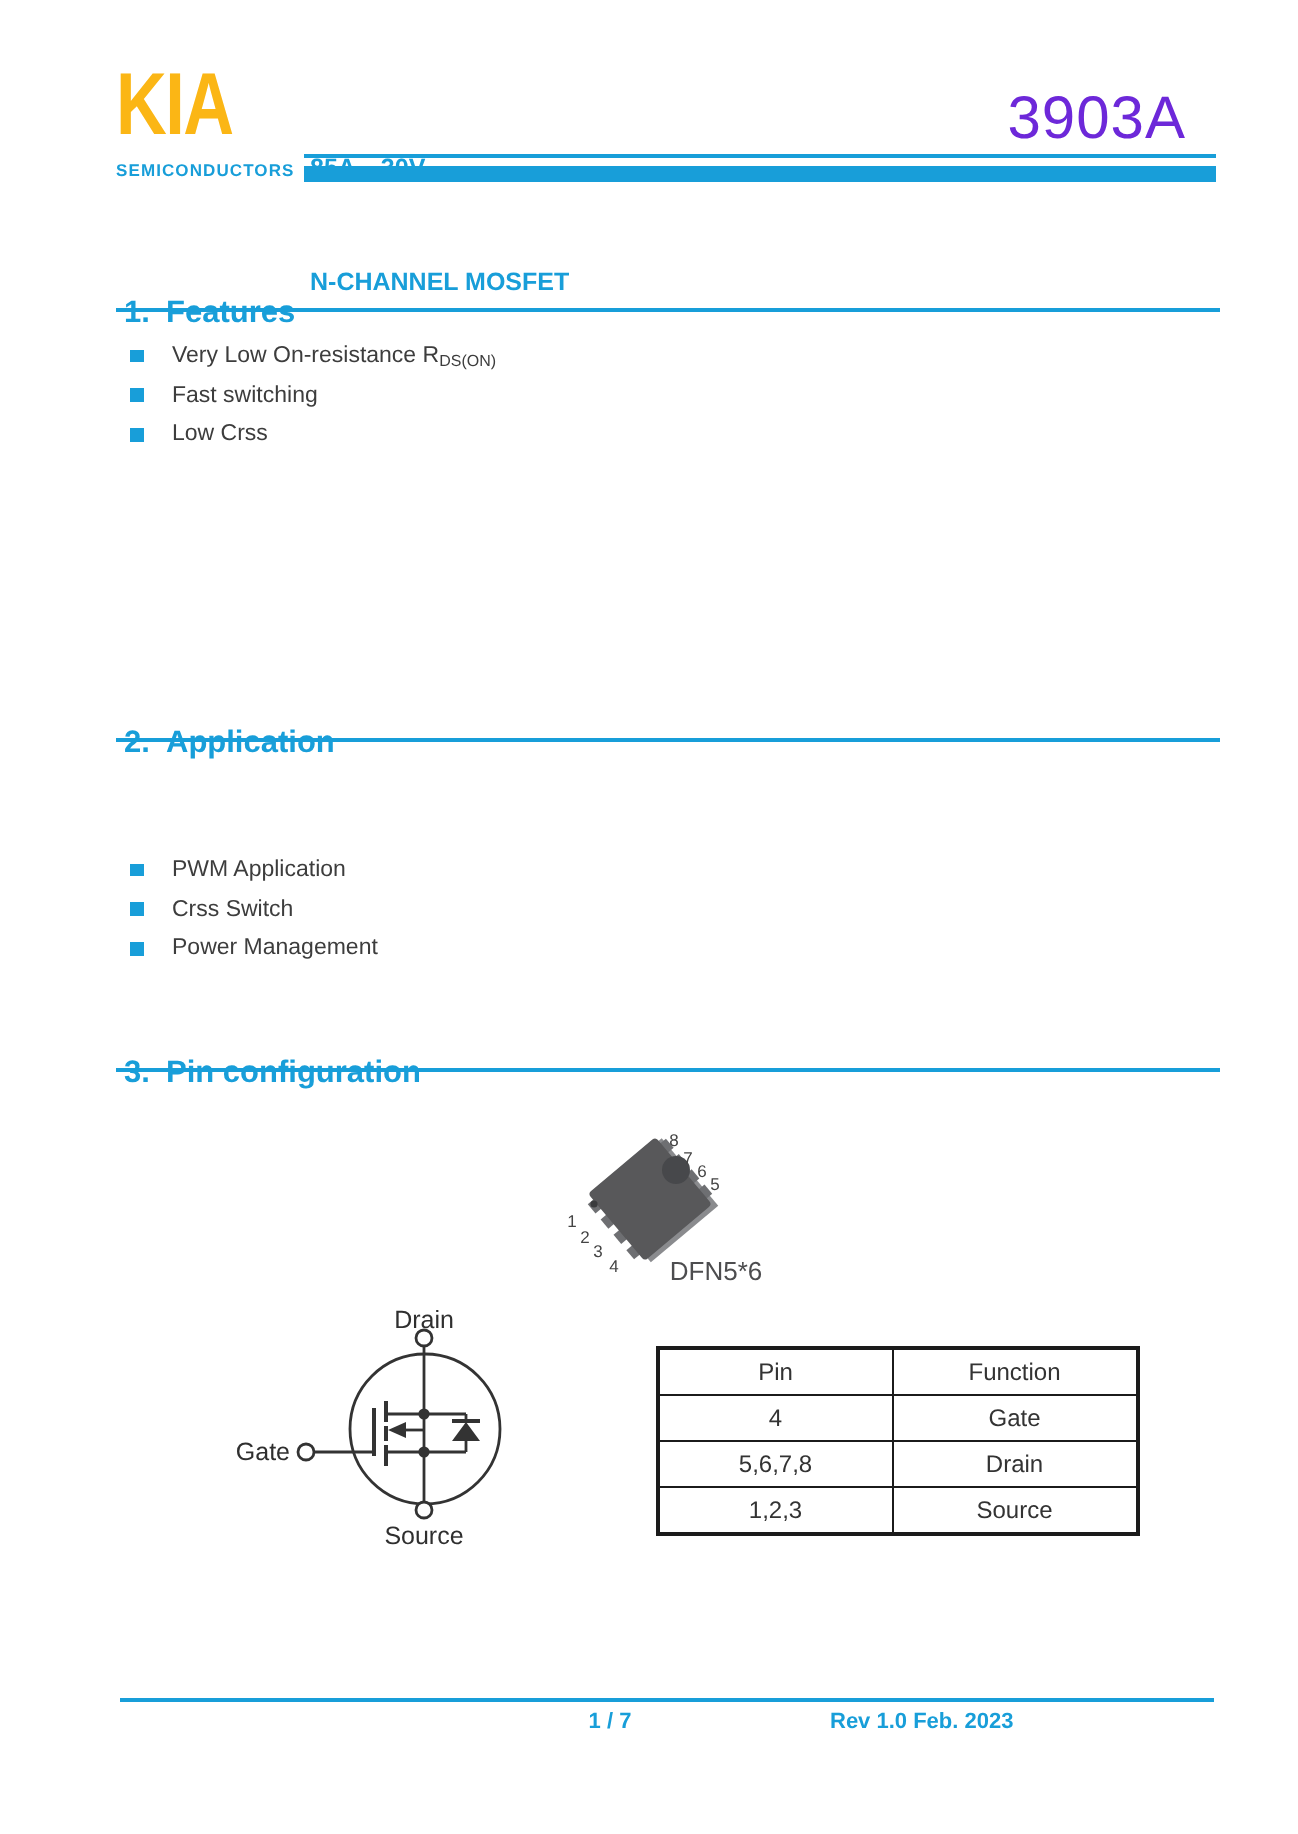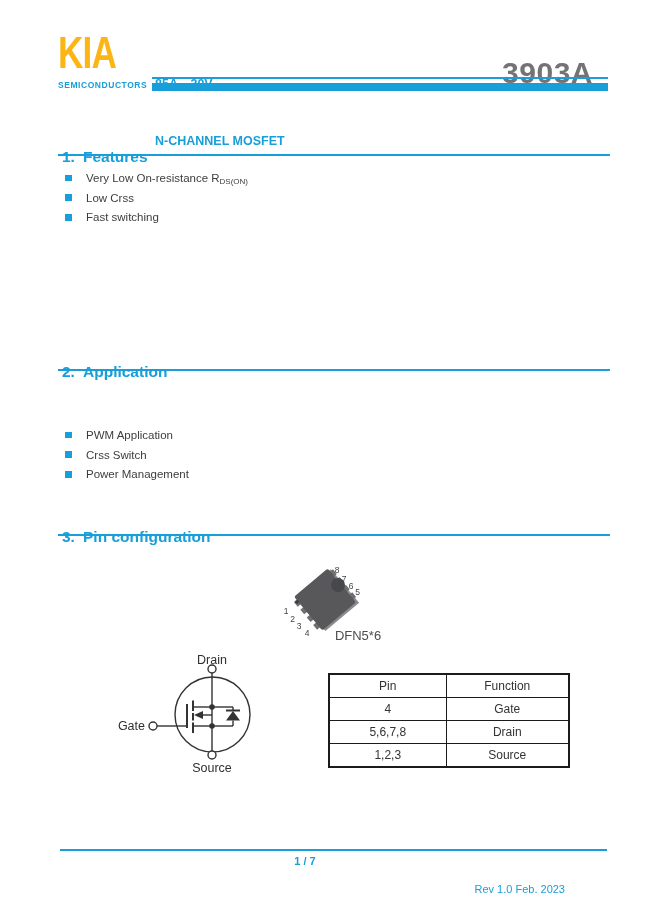--- a/index.html
+++ b/index.html
@@ -12,21 +12,21 @@
 
   
   .logo-main{
     left:58px;top:33px;font-size:44px;font-weight:bold;color:#FBB615;
     transform:scale(0.80,1);transform-origin:left top;line-height:40px;letter-spacing:-1px;
   }
   .logo-sub{
     left:58px;top:80px;font-size:8.5px;font-weight:bold;color:#189ED9;letter-spacing:0.55px;
   }
   .hdr-sub{left:155px;top:37px;font-size:12.5px;font-weight:bold;color:#189ED9;line-height:19px;white-space:pre;}
-  .part-number{right:56px;top:60px;font-size:30px;font-weight:700;color:#737373;letter-spacing:0.5px;line-height:26px;}
+  .part-number{right:56px;top:47px;font-size:30px;font-weight:400;color:#6d28d9;letter-spacing:0.5px;line-height:26px;}
   .hdr-line-thin{left:152px;top:77px;width:456px;height:2px;background:#189ED9;}
   .hdr-line-thick{left:152px;top:83px;width:456px;height:8px;background:#189ED9;}
 
   
   .sec-head{font-size:15.5px;font-weight:600;color:#189ED9;line-height:16px;margin-top:15px;}
   .sec-head .num{display:inline-block;width:21px;}
   .sec-rule{left:58px;width:552px;height:1.6px;background:#189ED9;}
 
   ul.blist{list-style:none;margin:0;padding:0;left:65px;}
   ul.blist li{
@@ -46,21 +46,21 @@
     border:1.5px solid #1b1b1b;height:22px;font-weight:400;padding:0;
   }
   table.pin-table col.c1{width:117px;}
 
   
   svg text{font-family:"Liberation Sans", sans-serif;}
 
   
   .footer-line{left:60px;top:849px;width:547px;height:1.6px;background:#189ED9;}
   .footer-page{left:255px;top:855px;width:100px;text-align:center;font-size:11px;font-weight:bold;color:#189ED9;}
-  .footer-rev{left:415px;top:855px;width:150px;text-align:right;font-size:11px;font-weight:normal;color:#189ED9;margin-top:28px;}
+  .footer-rev{left:415px;top:855px;width:150px;font-size:11px;font-weight:bold;color:#189ED9;}
 </style>
 </head>
 <body>
 
 <div class="page">
 
   <div class="abs logo-main">KIA</div>
   <div class="abs logo-sub">SEMICONDUCTORS</div>
 
   <div class="abs hdr-sub">
@@ -77,25 +77,25 @@
   </div>
   <div class="abs sec-rule" style="top:154px;"></div>
 
   <ul class="abs blist" style="top:168px;">
     <li>
         <span class="bullet"></span>
         <span>Very Low On-resistance R<sub>DS(ON)</sub></span>
       </li>
     <li>
         <span class="bullet"></span>
+        <span>Fast switching</span>
+      </li>
+    <li>
+        <span class="bullet"></span>
         <span>Low Crss</span>
-      </li>
-    <li>
-        <span class="bullet"></span>
-        <span>Fast switching</span>
       </li>
   </ul>
 
   <div class="abs sec-head" style="left:62px;top:349px;">
     <span class="num">2.</span><span>Application</span>
   </div>
   <div class="abs sec-rule" style="top:369px;"></div>
 
   <ul class="abs blist" style="top:381px;margin-top:44px;">
     <li>

